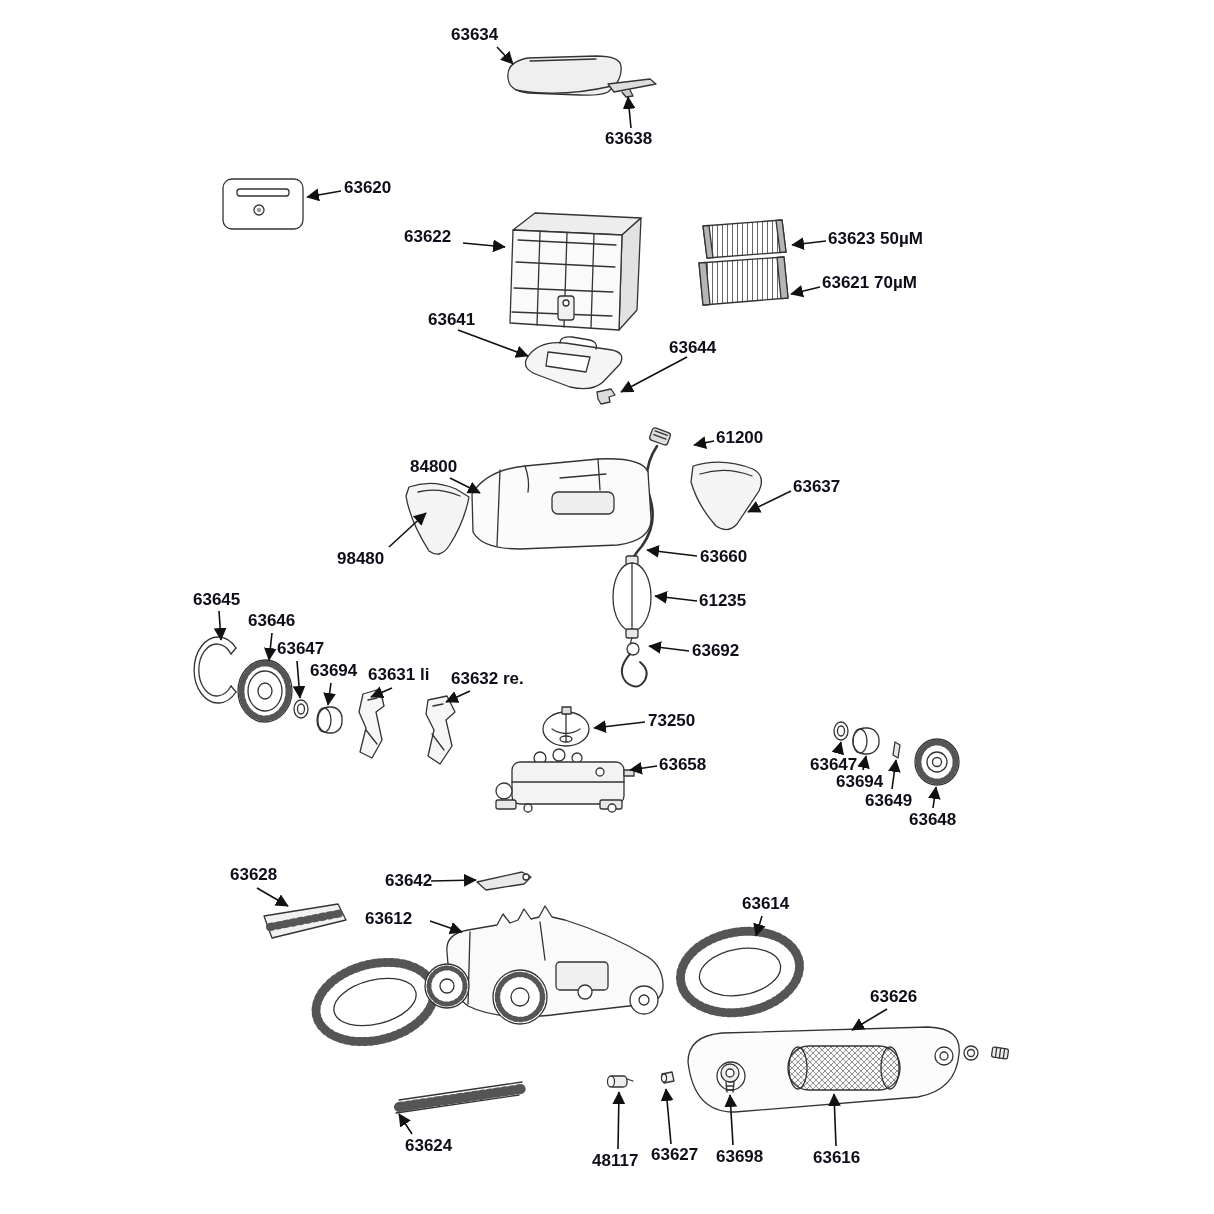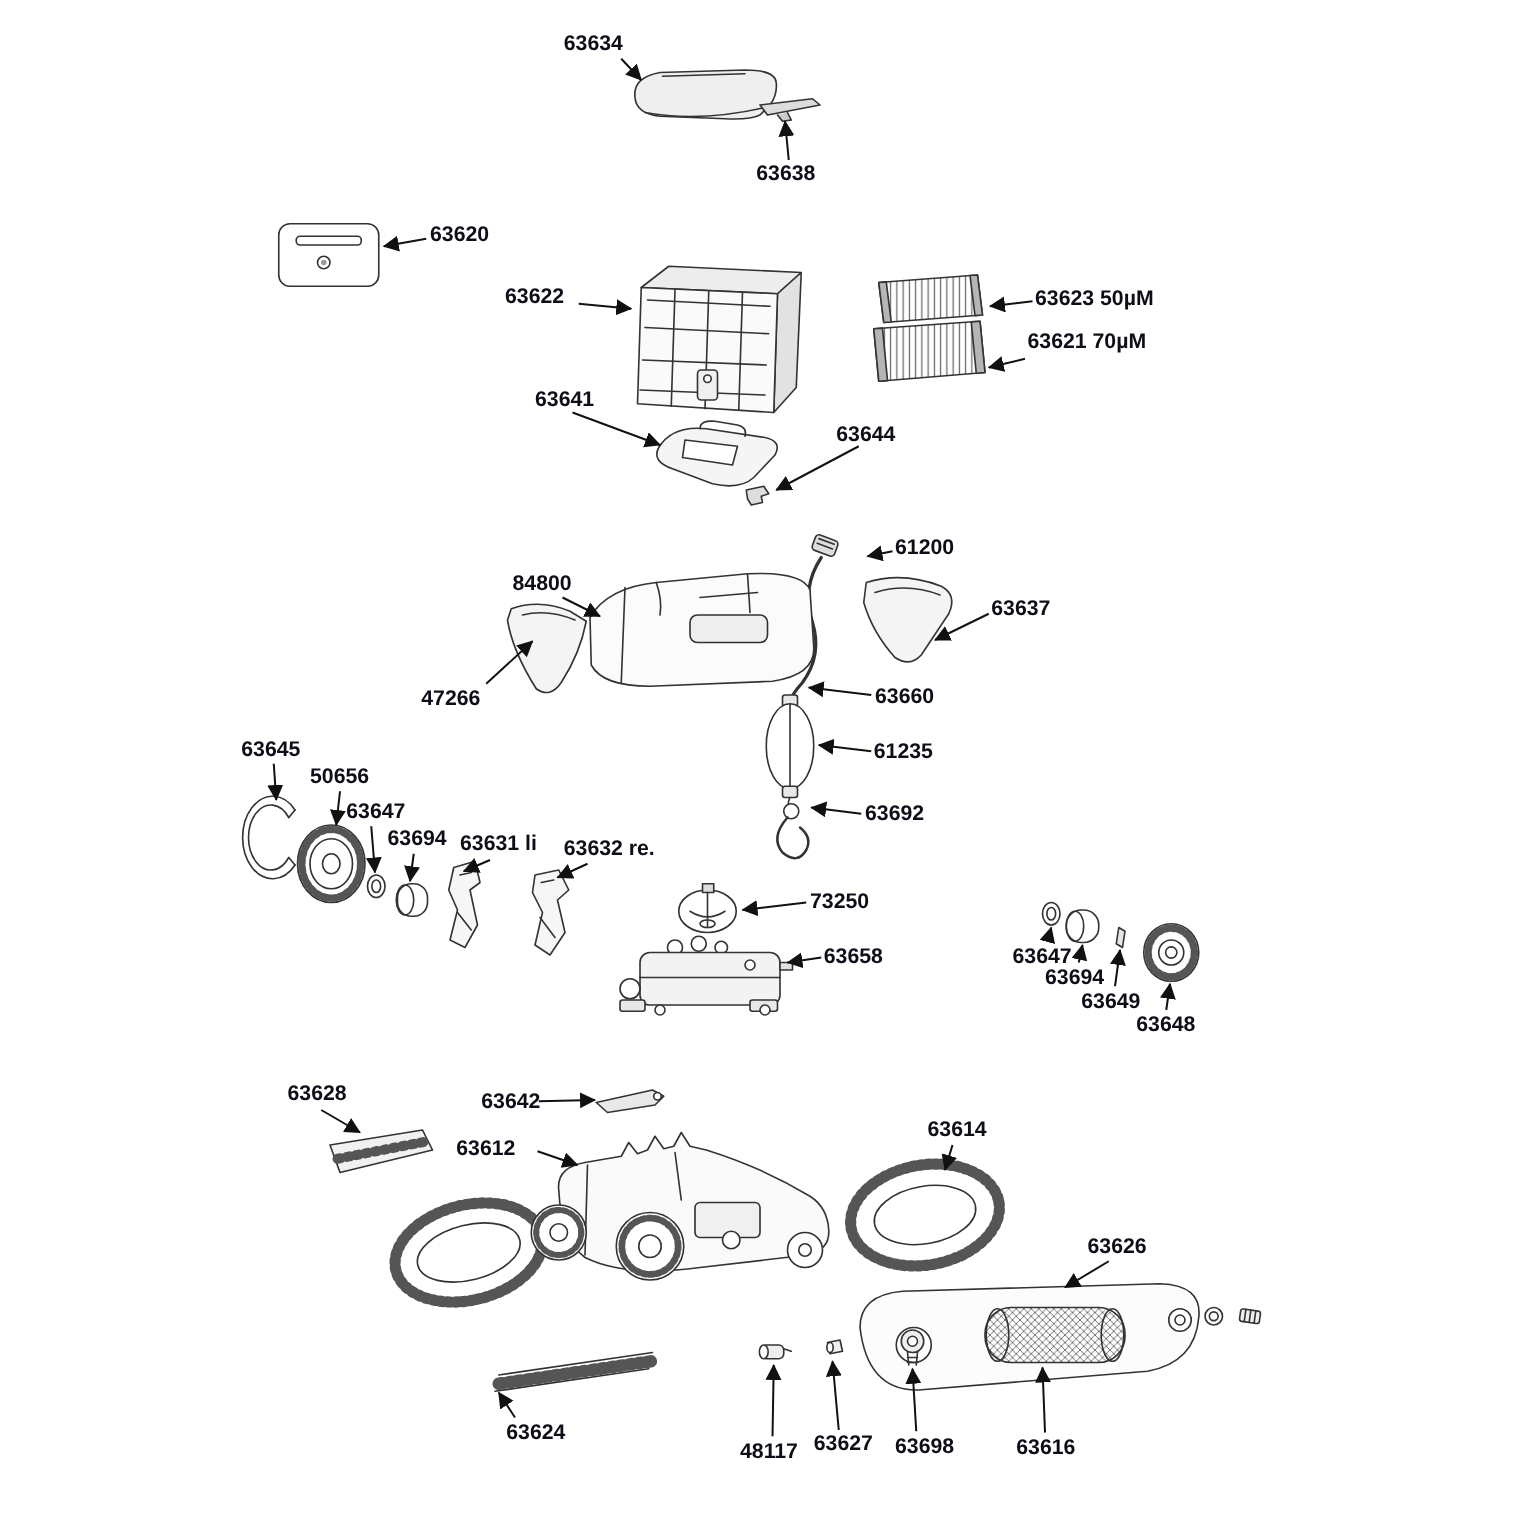--- a/index.html
+++ b/index.html
@@ -327,32 +327,32 @@
       <line x1="733" y1="1145" x2="730" y2="1095" marker-end="url(#arr)"></line>
       <line x1="836" y1="1146" x2="834" y2="1094" marker-end="url(#arr)"></line>
     </g>
   </svg>
 
   <div class="label" style="left:451px;top:26px">63634</div>
   <div class="label" style="left:605px;top:130px">63638</div>
   <div class="label" style="left:344px;top:179px">63620</div>
   <div class="label" style="left:404px;top:228px">63622</div>
   <div class="label" style="left:828px;top:230px">63623 50µM</div>
-  <div class="label" style="left:822px;top:264px">63621 70µM</div>
+  <div class="label" style="left:822px;top:274px">63621 70µM</div>
   <div class="label" style="left:428px;top:311px">63641</div>
   <div class="label" style="left:669px;top:339px">63644</div>
   <div class="label" style="left:716px;top:429px">61200</div>
   <div class="label" style="left:410px;top:458px">84800</div>
   <div class="label" style="left:793px;top:478px">63637</div>
-  <div class="label" style="left:337px;top:550px">47266</div>
+  <div class="label" style="left:337px;top:550px">98480</div>
   <div class="label" style="left:700px;top:548px">63660</div>
   <div class="label" style="left:699px;top:592px">61235</div>
   <div class="label" style="left:692px;top:642px">63692</div>
   <div class="label" style="left:193px;top:591px">63645</div>
-  <div class="label" style="left:248px;top:612px">50656</div>
+  <div class="label" style="left:248px;top:612px">63646</div>
   <div class="label" style="left:277px;top:640px">63647</div>
   <div class="label" style="left:310px;top:662px">63694</div>
   <div class="label" style="left:368px;top:666px">63631 li</div>
   <div class="label" style="left:451px;top:670px">63632 re.</div>
   <div class="label" style="left:648px;top:712px">73250</div>
   <div class="label" style="left:659px;top:756px">63658</div>
   <div class="label" style="left:810px;top:756px">63647</div>
   <div class="label" style="left:836px;top:773px">63694</div>
   <div class="label" style="left:865px;top:792px">63649</div>
   <div class="label" style="left:909px;top:811px">63648</div>

